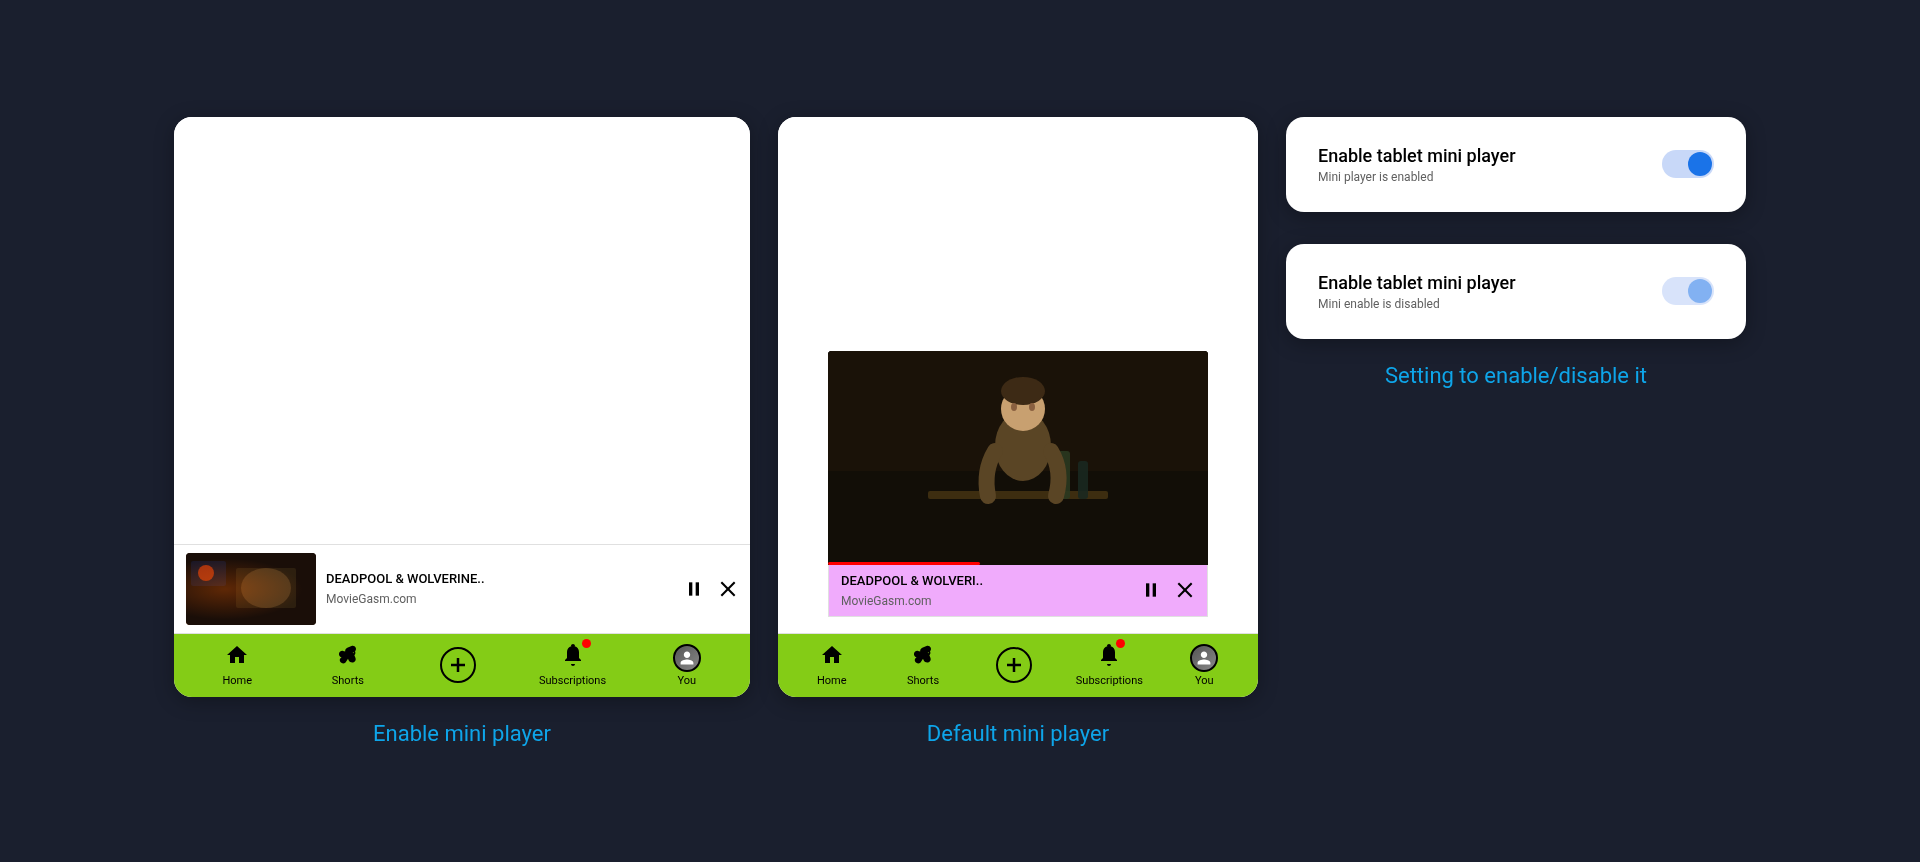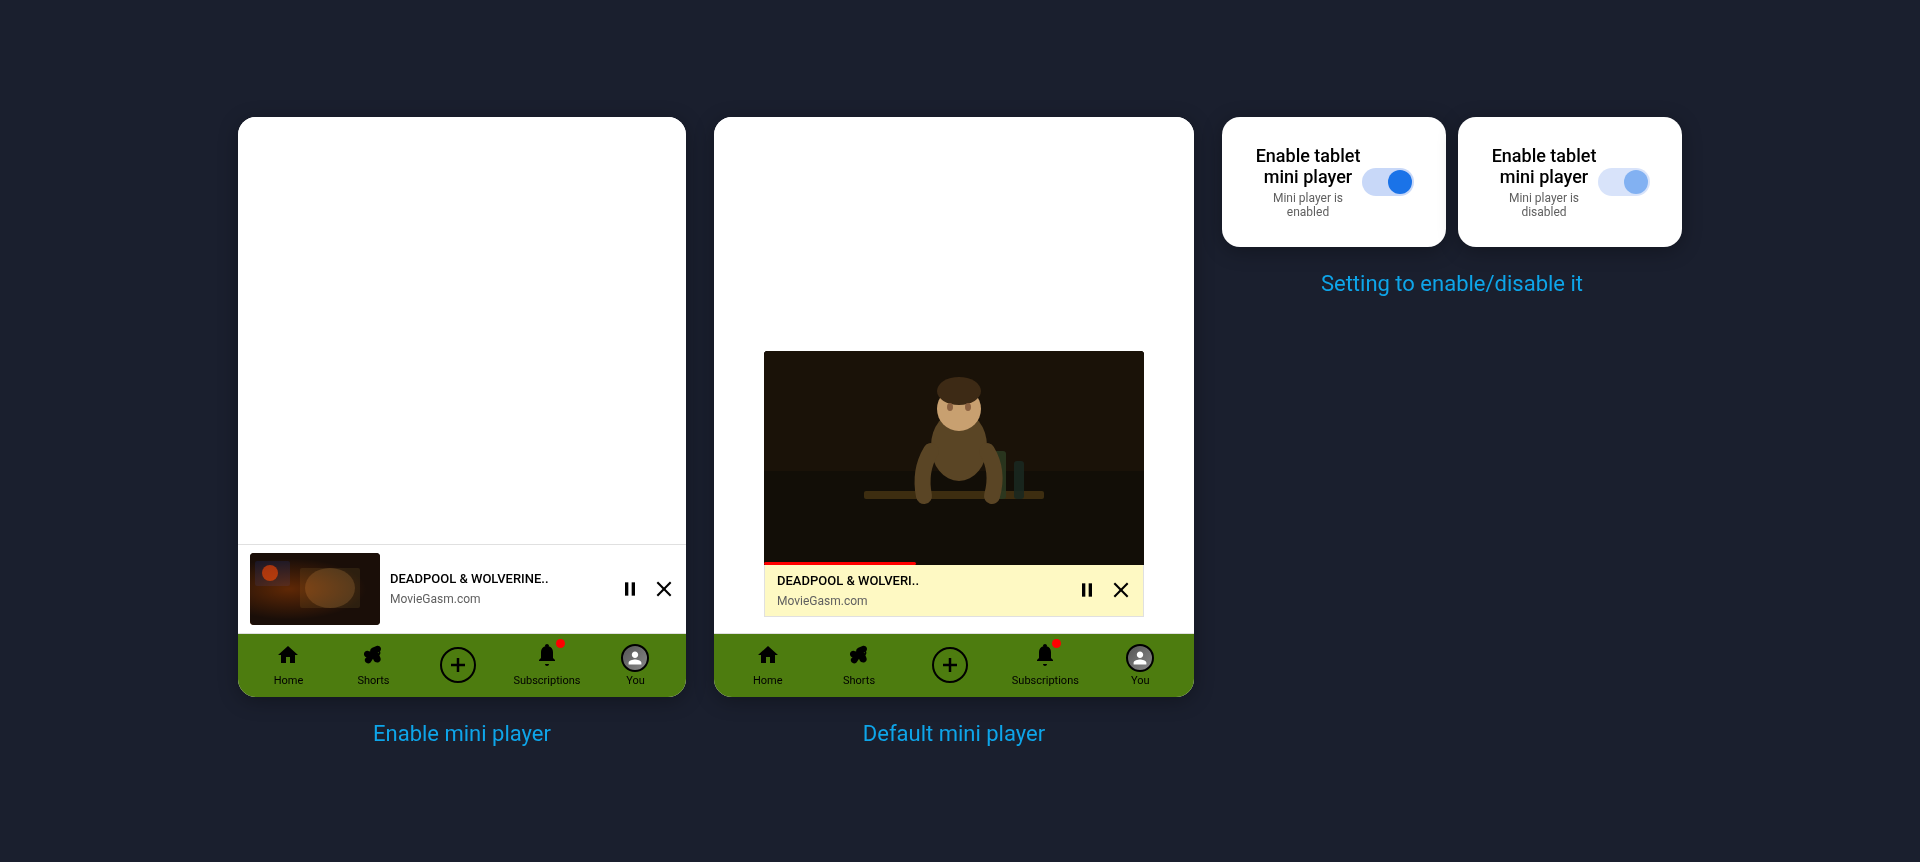--- a/index.html
+++ b/index.html
@@ -30,21 +30,21 @@
     .panel-label {
       color: #0ea5e9;
       font-size: 22px;
       font-weight: 400;
       text-align: center;
     }
     
     .phone-card {
       background: #ffffff;
       border-radius: 18px;
-      width: 448px;
+      width: 576px;
       height: 580px;
       position: relative;
       overflow: hidden;
       box-shadow: 0 4px 20px rgba(0,0,0,0.3);
     }
     
     .tablet-card {
       background: #ffffff;
       border-radius: 18px;
       width: 480px;
@@ -117,21 +117,21 @@
       align-items: center;
       justify-content: center;
     }
     
     .bottom-nav {
       position: absolute;
       bottom: 0;
       left: 0;
       right: 0;
       height: 64px;
-      background: #4d7c0f;
+      background: #84cc16;
       border-top: 1px solid #e0e0e0;
       display: flex;
       align-items: center;
       justify-content: space-around;
       padding: 0 8px;
       text-align: center;
     }
     .nav-item {
       display: flex;
       flex-direction: column;
@@ -207,45 +207,44 @@
     .tablet-video-content::before {
       content: '';
       position: absolute;
       inset: 0;
       background: 
         radial-gradient(ellipse at 55% 45%, rgba(180,140,80,0.5) 0%, transparent 45%),
         radial-gradient(ellipse at 20% 60%, rgba(80,60,30,0.6) 0%, transparent 40%);
     }
     .tablet-mini-bar {
       width: 380px;
-      background: #fef9c3;
+      background: #f0abfc;
       border-left: 1px solid #e0e0e0;
       border-right: 1px solid #e0e0e0;
       border-bottom: 1px solid #e0e0e0;
       padding: 8px 12px;
       display: flex;
       align-items: center;
       gap: 10px;
     }
     .tablet-progress-bar {
       height: 3px;
       background: #ff0000;
       width: 40%;
       border-radius: 2px;
       position: absolute;
       bottom: 0;
       left: 0;
     }
     
     .settings-column {
       display: flex;
-      flex-direction: row;
-      gap: 12px;
+      flex-direction: column;
+      gap: 32px;
       width: 460px;
-      text-align: center;
     }
     .setting-card {
       background: #ffffff;
       border-radius: 18px;
       padding: 28px 32px;
       display: flex;
       align-items: center;
       justify-content: space-between;
       box-shadow: 0 4px 20px rgba(0,0,0,0.3);
     }
@@ -503,21 +502,21 @@
         <div class="toggle-container">
           <div class="toggle-track on">
             <div class="toggle-thumb on"></div>
           </div>
         </div>
       </div>
 
       <div class="setting-card">
         <div class="setting-text">
           <h3>Enable tablet mini player</h3>
-          <p>Mini player is disabled</p>
+          <p>Mini enable is disabled</p>
         </div>
         <div class="toggle-container">
           <div class="toggle-track off" style="background:#c8d8f8; opacity:0.7;">
             <div class="toggle-thumb off"></div>
           </div>
         </div>
       </div>
     </div>
     <div class="panel-label">Setting to enable/disable it</div>
   </div>

